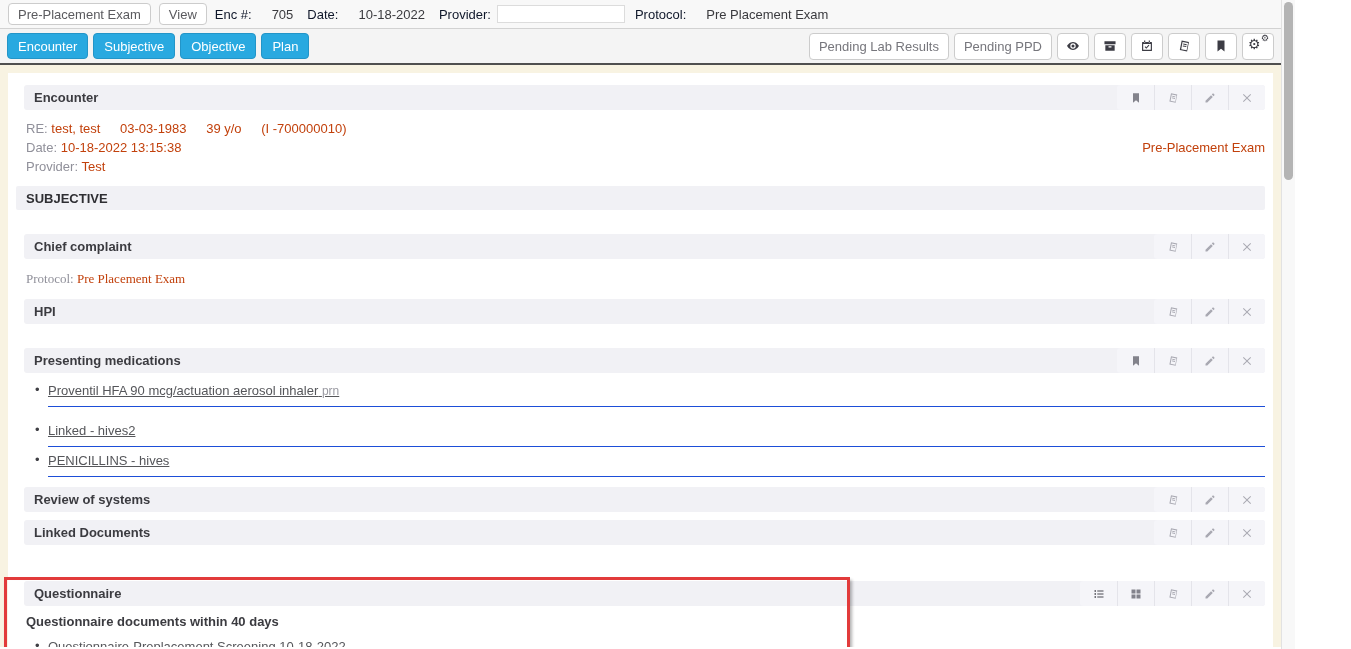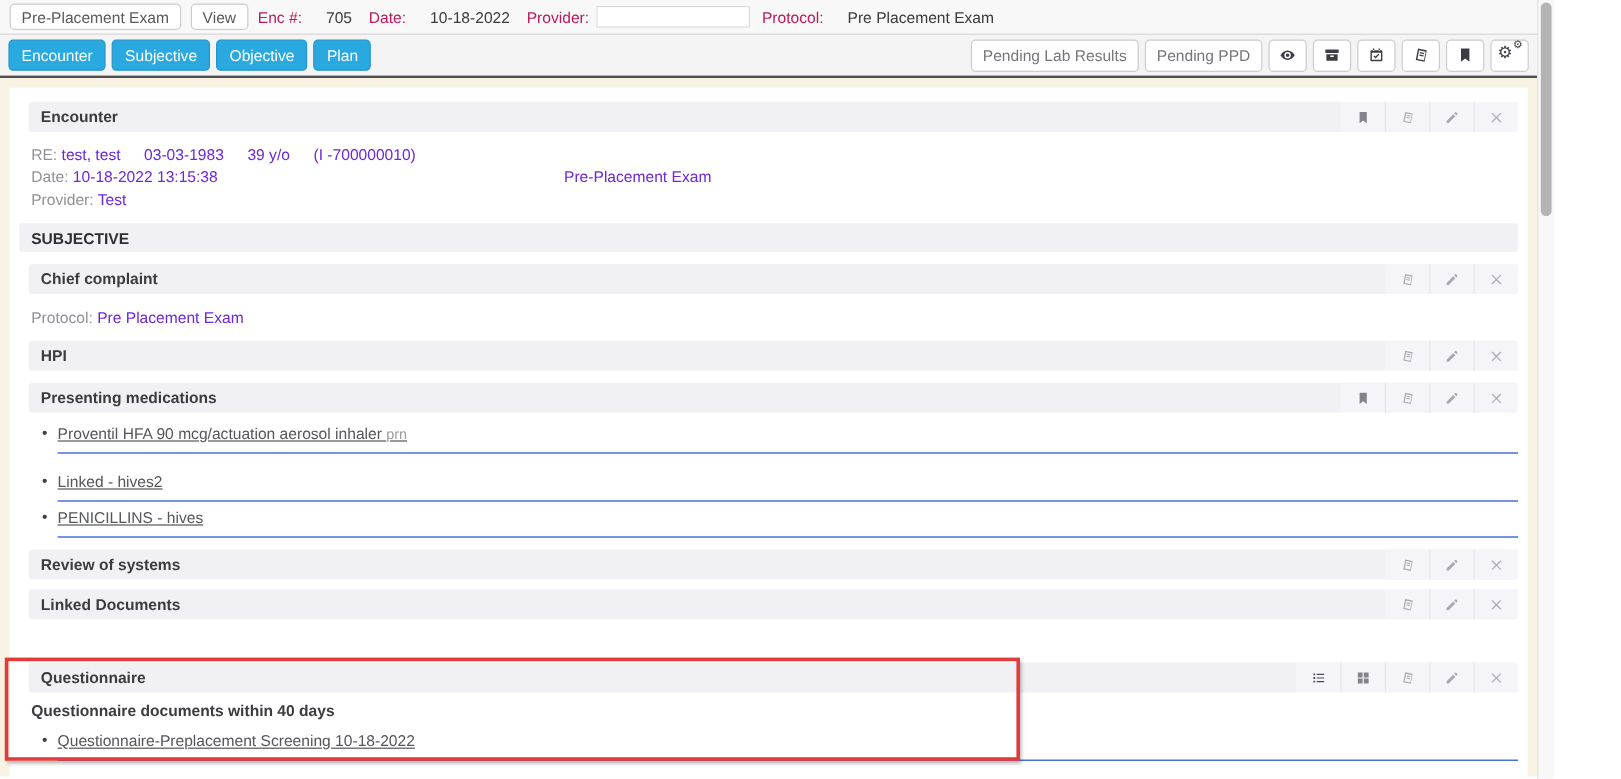--- a/index.html
+++ b/index.html
@@ -7,21 +7,21 @@
     font-family:"Liberation Sans","DejaVu Sans",sans-serif; font-size:13px; color:#55565a; }
   .app { display:flex; width:1351px; height:649px; }
   .main-col { width:1281px; display:flex; flex-direction:column; }
 
   
   .topbar { height:29px; background:#f8f8f8; border-bottom:1px solid #d2d2d2;
     display:flex; align-items:center; padding:0 8px; white-space:nowrap; }
   .wbtn { background:#fff; border:1px solid #ccc; border-radius:4px; color:#5a5a5e;
     font-size:13px; padding:2px 9px; height:22px; cursor:pointer; font-family:inherit; }
   .topbar .wbtn { margin-right:8px; }
-  .tlabel { color:#be185d; }
+  .tlabel { color:#0f172a; }
   .tvalue { color:#3a3a3e; margin-left:20px; }
   .ml14 { margin-left:14px; } .ml10 { margin-left:10px; }
   .tinput { margin-left:6px; width:128px; height:18px; border:1px solid #dcdcdc; background:#fff; padding:0 4px; font-family:inherit; font-size:12px; }
 
   
   .toolbar { height:36px; background:#f4f4f4; border-bottom:2px solid #4f4f4f;
     display:flex; align-items:center; justify-content:space-between; padding:0 7px; }
   .tb-left { display:flex; gap:5px; }
   .bluebtn { background:#29a9e0; border:1px solid #2395c8; border-radius:4px; color:#fff;
     font-size:13px; padding:4px 10px; height:26px; cursor:pointer; font-family:inherit; }
@@ -49,24 +49,24 @@
   .hbtn { width:37px; height:25px; display:flex; align-items:center; justify-content:center;
     background:transparent; border:none; border-left:1px solid #e4e4ea; color:#a9a9b2; cursor:pointer; }
   .hbtn:first-child { border-left:none; }
   .hbtn.dark { color:#83838c; }
   .hbtn.active { color:#4a4a52; }
 
   .enc-body { padding:9px 0 10px 2px; }
   .enc-line { padding:2px 0; color:#55565a; }
   .enc-cols { display:grid; grid-template-columns:444px 1fr; }
   .lbl { color:#90909a; }
-  .val { color:#6d28d9; }
+  .val { color:#c2410c;text-align:right; }
   .sp16 { margin-left:16px; }
 
-  .pline { padding:12px 0 4px 2px; } .mt10 { margin-top:10px; } .mt8 { margin-top:8px; } .mt6 { margin-top:6px; }
+  .pline { padding:12px 0 4px 2px;font-family:Liberation Serif, serif; } .mt10 { margin-top:24px; } .mt8 { margin-top:8px; } .mt6 { margin-top:6px; }
 
   ul.bullets { list-style:none; margin-top:4px; padding-bottom:4px; }
   ul.bullets li { position:relative; margin-left:24px; padding:6px 0 8px; border-bottom:1px solid #1d4ed8; color:#55565a;text-decoration:underline; }
   ul.bullets li::before { content:"•"; position:absolute; left:-13px; top:5px; color:#3f3f44; }
   .sig { color:#9a9aa2; font-size:12px; }
 
   .q-zone { position:relative; margin:36px 2px 0 10px; }
   .red-box { position:absolute; top:-4px; left:-20px; width:846px; height:86px;
     border:3px solid #e23b3b; box-shadow:2px 3px 3px rgba(0,0,0,0.3); pointer-events:none; z-index:5; }
   .q-sub { font-weight:bold; color:#3b3b40; padding:8px 0 0 2px; }

